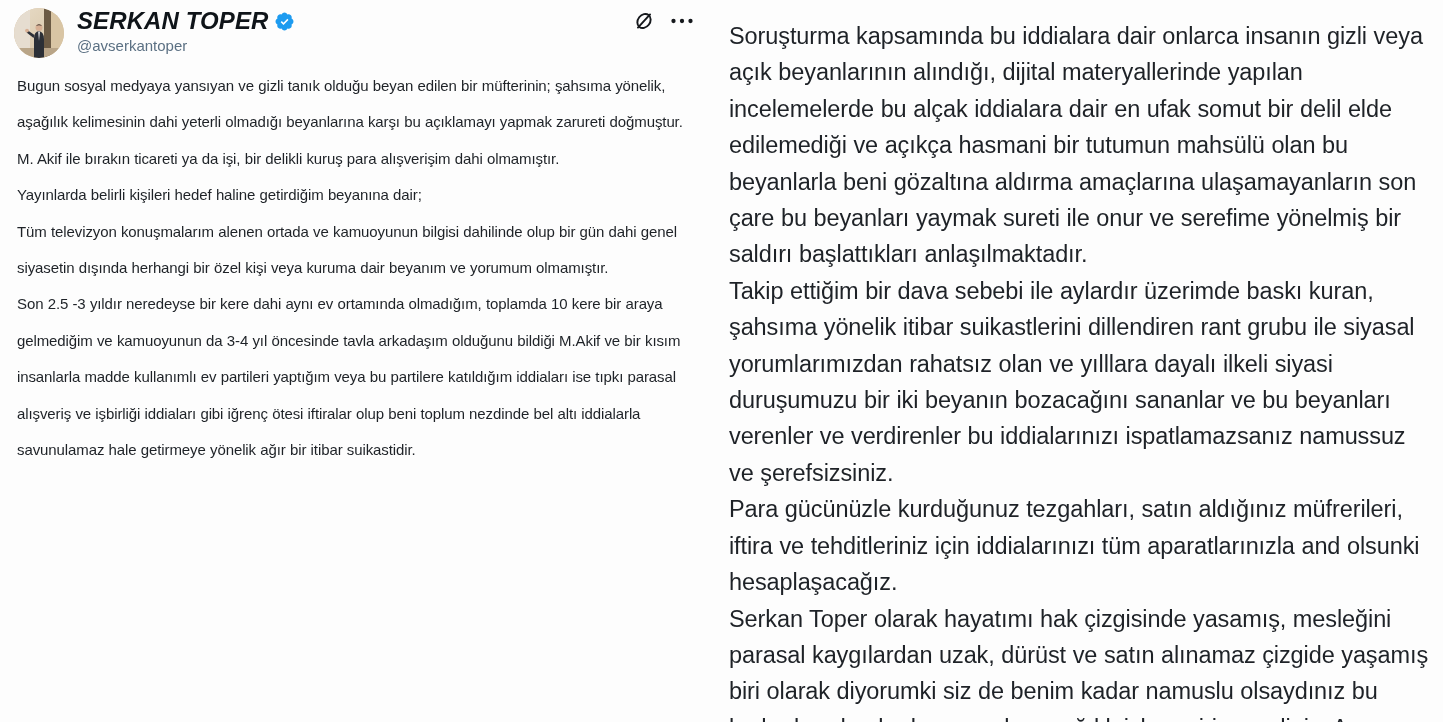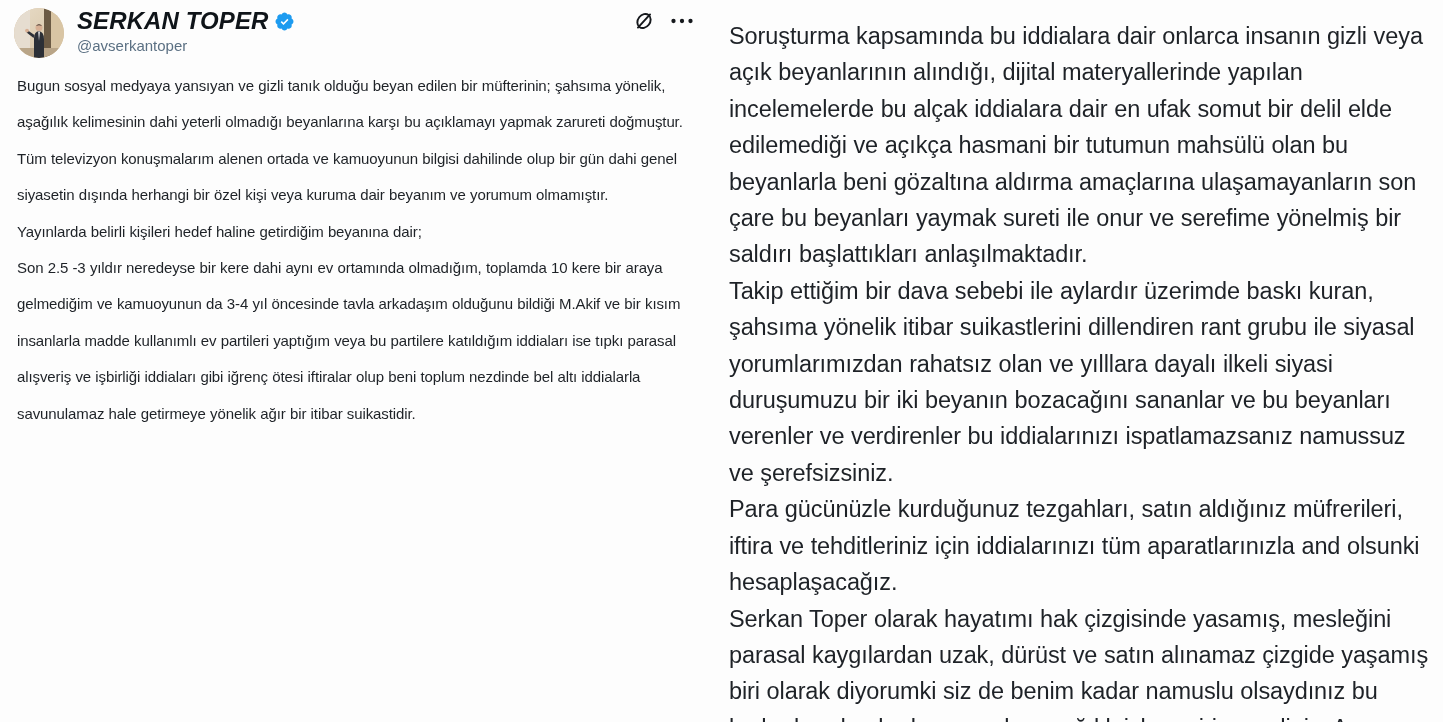--- a/index.html
+++ b/index.html
@@ -188,22 +188,23 @@
             <circle cx="4.5" cy="11" r="2.15" fill="#15181c"></circle>
             <circle cx="13" cy="11" r="2.15" fill="#15181c"></circle>
             <circle cx="21.5" cy="11" r="2.15" fill="#15181c"></circle>
           </svg>
         </span>
       </div>
     </div>
 
     <div class="post-body">
       <p class="para">Bugun sosyal medyaya yansıyan ve gizli tanık olduğu beyan edilen bir müfterinin; şahsıma yönelik, aşağılık kelimesinin dahi yeterli olmadığı beyanlarına karşı bu açıklamayı yapmak zarureti doğmuştur.</p>
+      <p class="para">M. Akif ile bırakın ticareti ya da işi, bir delikli kuruş para alışverişim dahi olmamıştır.</p>
+      <p class="para">Yayınlarda belirli kişileri hedef haline getirdiğim beyanına dair;</p>
       <p class="para">Tüm televizyon konuşmalarım alenen ortada ve kamuoyunun bilgisi dahilinde olup bir gün dahi genel siyasetin dışında herhangi bir özel kişi veya kuruma dair beyanım ve  yorumum olmamıştır.</p>
-      <p class="para">Yayınlarda belirli kişileri hedef haline getirdiğim beyanına dair;</p>
       <p class="para">Son 2.5 -3 yıldır neredeyse bir kere dahi aynı ev ortamında olmadığım, toplamda 10 kere bir araya gelmediğim ve kamuoyunun da 3-4 yıl öncesinde tavla arkadaşım olduğunu bildiği M.Akif ve bir kısım insanlarla madde kullanımlı ev partileri yaptığım veya bu partilere katıldığım iddiaları ise tıpkı parasal alışveriş ve işbirliği iddiaları gibi iğrenç ötesi iftiralar olup beni toplum nezdinde bel altı iddialarla savunulamaz hale getirmeye yönelik ağır bir itibar suikastidir.</p>
 
     </div>
   </div>
 
   <div class="col-right">
     <p class="para">Soruşturma kapsamında bu iddialara dair onlarca insanın gizli veya açık beyanlarının alındığı, dijital materyallerinde yapılan incelemelerde bu alçak iddialara dair en ufak somut bir delil elde edilemediği ve açıkça hasmani bir tutumun mahsülü olan bu beyanlarla beni gözaltına aldırma amaçlarına ulaşamayanların son çare bu beyanları yaymak sureti ile onur ve serefime yönelmiş bir saldırı başlattıkları anlaşılmaktadır.</p>
     <p class="para">Takip ettiğim bir dava sebebi ile aylardır üzerimde baskı kuran, şahsıma yönelik itibar suikastlerini dillendiren rant grubu ile siyasal yorumlarımızdan rahatsız olan ve yılllara dayalı ilkeli siyasi duruşumuzu bir iki beyanın  bozacağını sananlar ve bu beyanları verenler ve verdirenler bu iddialarınızı ispatlamazsanız namussuz ve şerefsizsiniz.</p>
     <p class="para">Para gücünüzle kurduğunuz tezgahları, satın aldığınız müfrerileri, iftira ve tehditleriniz için iddialarınızı tüm aparatlarınızla and olsunki hesaplaşacağız.</p>
     <p class="para">Serkan Toper olarak hayatımı hak çizgisinde yasamış, mesleğini parasal kaygılardan uzak, dürüst ve satın alınamaz çizgide yaşamış biri olarak diyorumki siz de benim kadar namuslu olsaydınız bu kadar benden korkmaz ve bu aşağılık işlere girişmezdiniz.  Ama hesaplaşacağız.</p>

